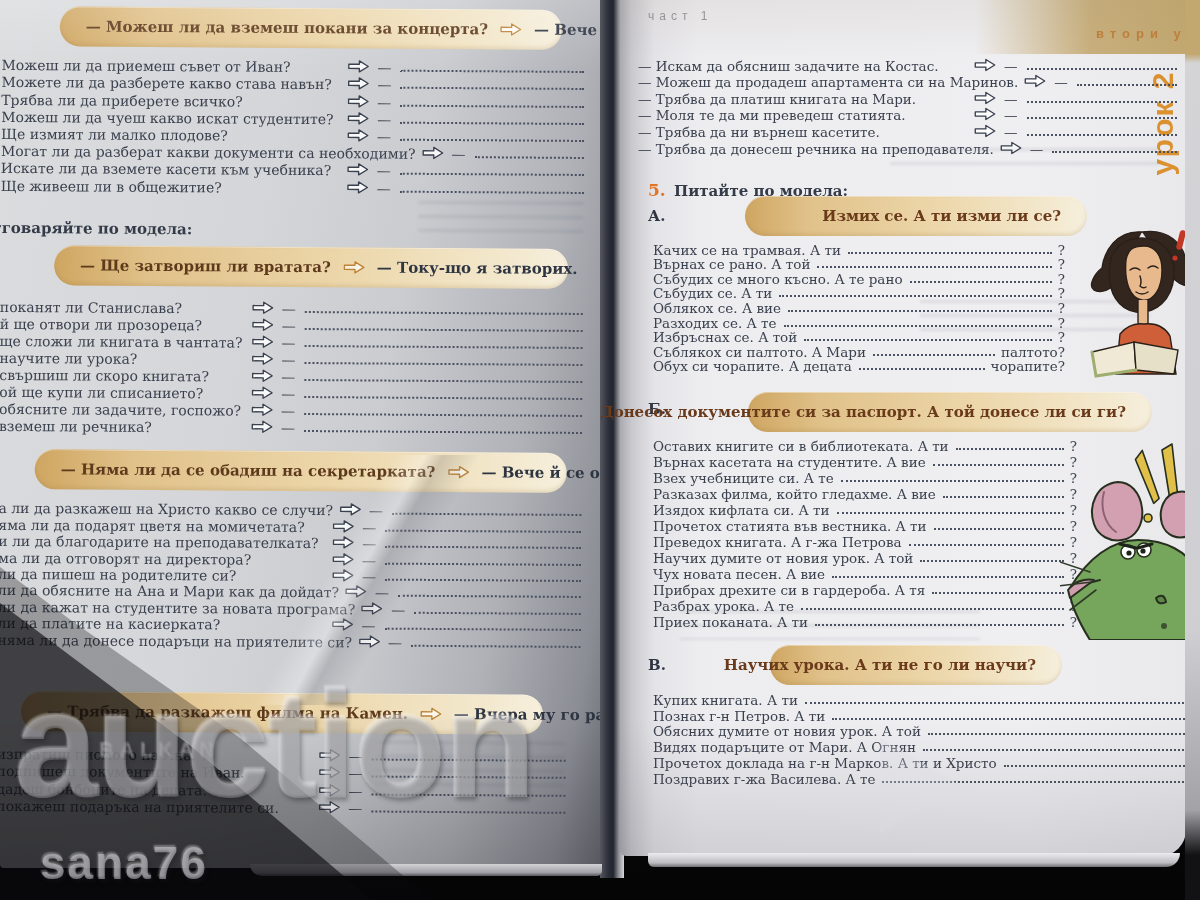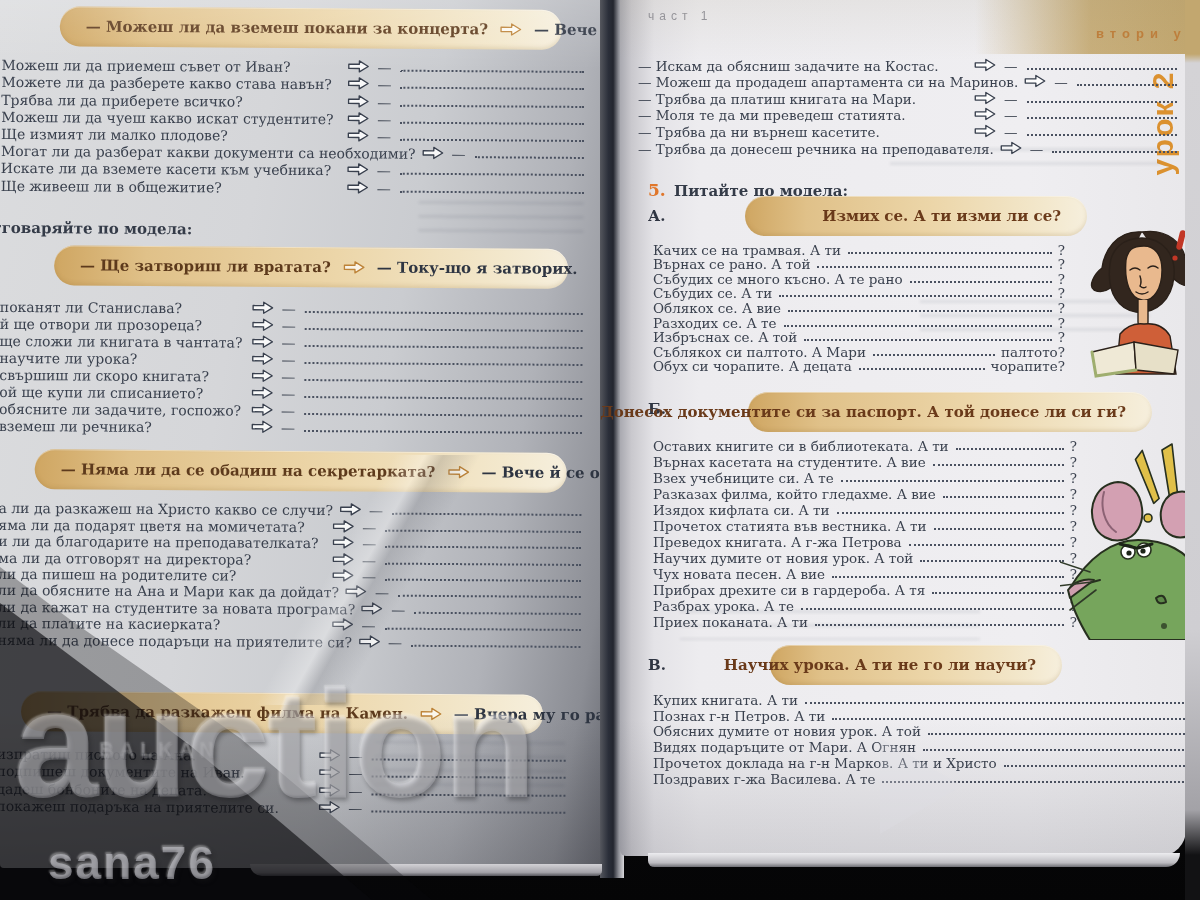--- a/index.html
+++ b/index.html
@@ -82,21 +82,21 @@
   .crease{position:absolute;left:120px;top:455px;width:484px;height:250px;pointer-events:none;
     background:linear-gradient(119deg,rgba(0,0,0,0) 44%,rgba(255,255,255,.30) 49%,rgba(90,92,100,.22) 52%,rgba(0,0,0,0) 58%);}
   .corner-shadow{position:absolute;left:0;top:0;width:1200px;height:900px;pointer-events:none;
     background:rgba(10,10,13,.62);clip-path:polygon(0 67%,4% 71%,16% 83%,31% 100%,0 100%);}
   .corner-shadow2{position:absolute;left:0;top:0;width:1200px;height:900px;pointer-events:none;
     background:rgba(10,10,13,.30);clip-path:polygon(0 63%,6% 69%,20% 82%,36% 100%,0 100%);}
   .wm{position:absolute;color:rgba(225,225,233,.28);font-family:"Liberation Sans",sans-serif;font-weight:bold;
     text-shadow:2px 3px 4px rgba(25,25,30,.35),-1px -2px 2px rgba(255,255,255,.35);}
   .wm-auction{left:14px;top:668px;font-size:152px;letter-spacing:-3px;line-height:1;}
   .wm-balkan{left:100px;top:740px;font-size:20px;letter-spacing:6px;color:rgba(215,215,224,.16);}
-  .wm-user{left:48px;top:836px;font-size:46px;letter-spacing:2px;color:rgba(214,214,222,.50);}
+  .wm-user{left:40px;top:836px;font-size:46px;letter-spacing:2px;color:rgba(214,214,222,.50);}
   .wm-tri{left:880px;top:738px;width:0;height:0;border-left:82px solid rgba(222,222,230,.30);
     border-top:48px solid transparent;border-bottom:48px solid transparent;}
 
   .illus{position:absolute;}
 </style>
 </head>
 <body>
 
 <div class="scene">
 

